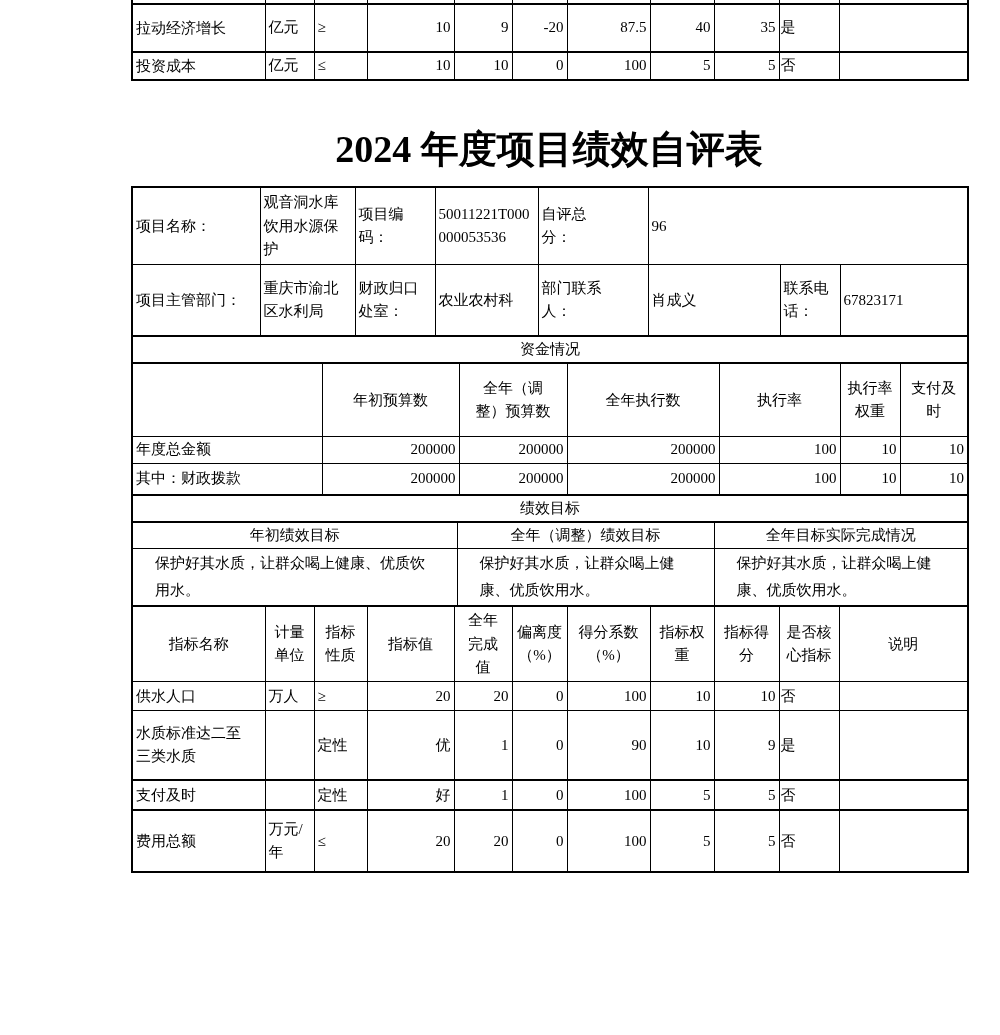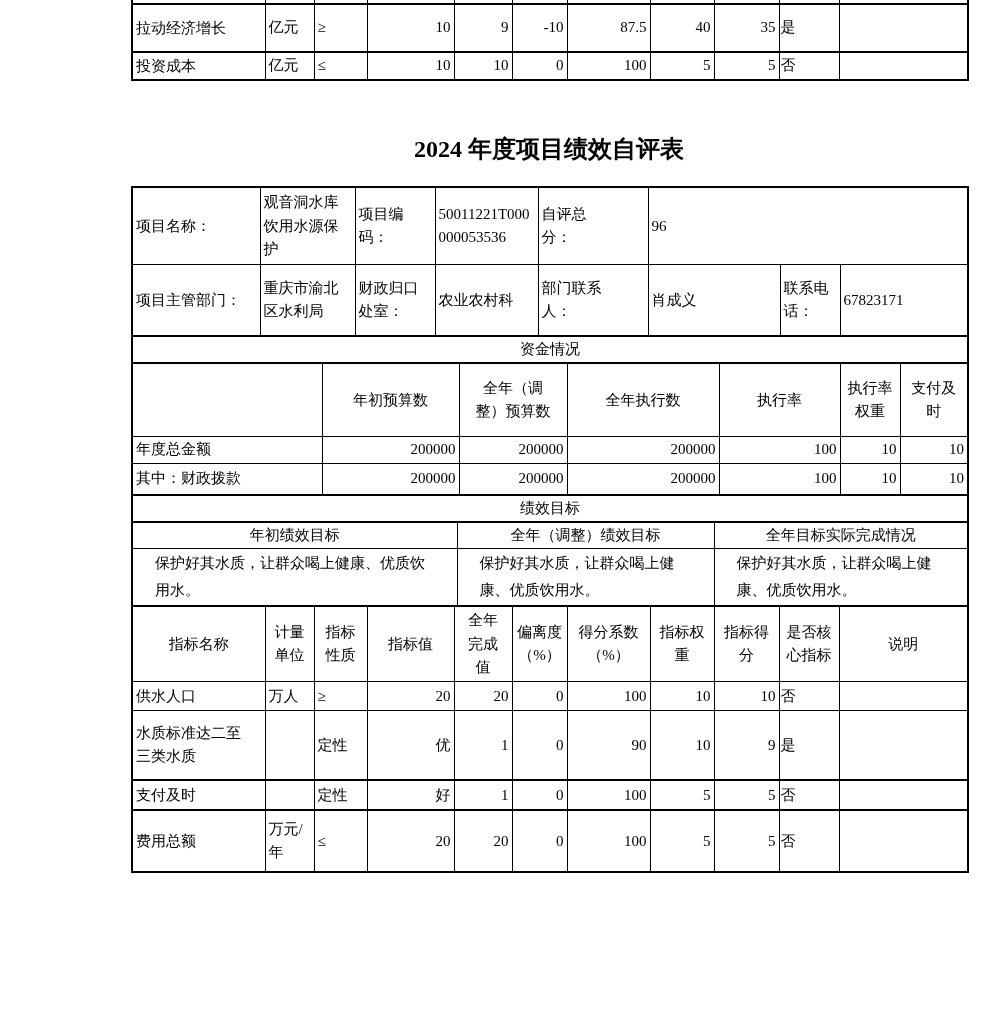--- a/index.html
+++ b/index.html
@@ -33,21 +33,21 @@
   tr.r72 td{height:72px}
   tr.r26 td{height:26px}
   tr.r56 td{height:56px}
   tr.r66 td{height:66px}
   tr.r58 td{height:58px}
   .ib{display:inline-block;vertical-align:middle;}
   .tc{text-align:center;}
   .w32{width:32px}.w48{width:48px}.w50{width:50px}.w52{width:52px}
   .w68{width:68px}.w76{width:76px}.w110{width:110px}.w212{width:212px}.w280{width:280px}
   .doc-title{
-    width:836px;text-align:center;font-weight:bold;font-size:24px;line-height:44px;
+    width:836px;text-align:center;font-weight:bold;font-size:38px;line-height:44px;
     margin:46px 0 15px 0;
   }
 </style>
 </head>
 <body>
 
 <div class="content">
 
   <table id="top-table">
     <colgroup>
@@ -76,21 +76,21 @@
           <td></td>
           <td></td>
           <td></td>
     </tr>
     <tr class="r44 hb">
       <td><span class="ib w110">拉动经济增长</span></td>
       <td>亿元</td>
       <td>≥</td>
       <td class="n">10</td>
       <td class="n">9</td>
-      <td class="n">-10</td>
+      <td class="n">-20</td>
       <td class="n">87.5</td>
       <td class="n">40</td>
       <td class="n">35</td>
       <td class="c0">是</td>
       <td></td>
     </tr>
     <tr class="r24">
       <td><span class="ib w110">投资成本</span></td>
       <td>亿元</td>
       <td>≤</td>

